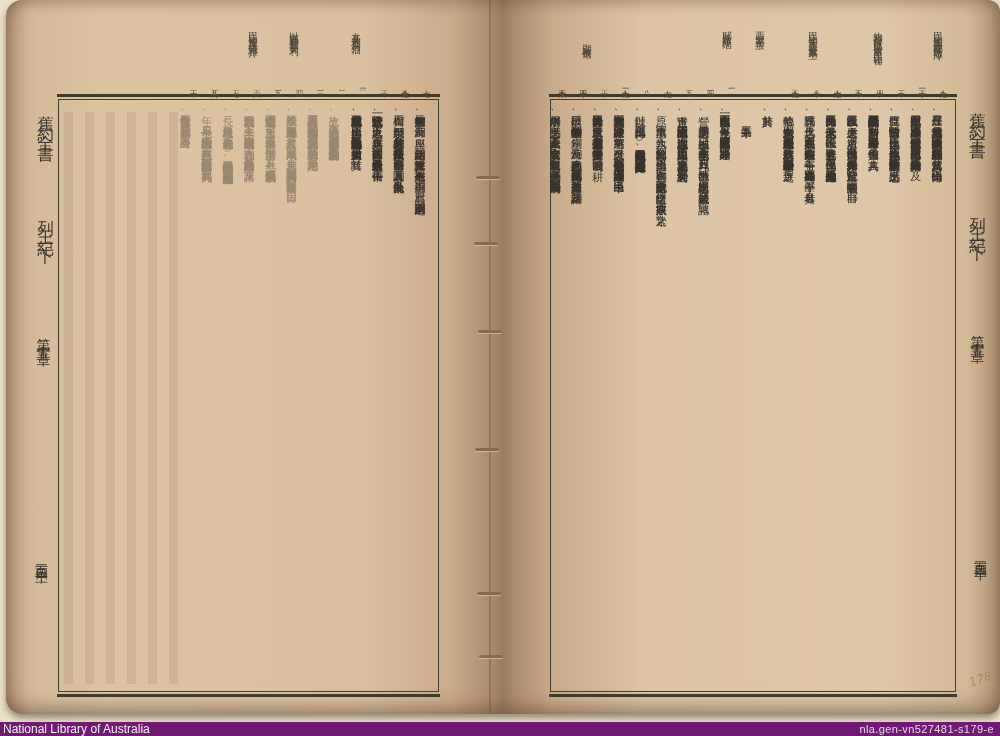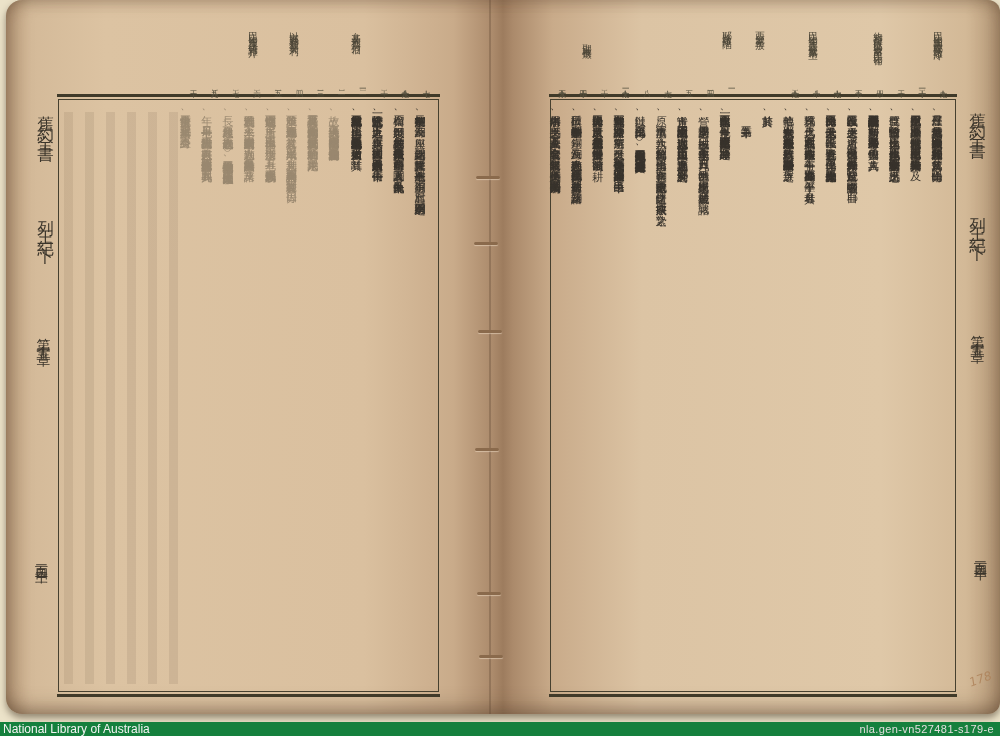--- a/index.html
+++ b/index.html
@@ -67,21 +67,21 @@
   .vrow{position:absolute;top:84px;display:flex;flex-direction:row-reverse;}
   .rp-vrow{right:53px;width:402px;}
   .lp-vrow{right:570px;width:255px;}
   .vrow span{flex:0 0 21.2px;writing-mode:vertical-rl;text-orientation:upright;
     height:21px;font-size:7.5px;line-height:8.5px;color:#55503f;text-align:start;
     display:block;overflow:hidden;padding-left:6px;box-sizing:border-box;}
   
   .hw{position:absolute;right:8px;top:672px;font-size:12px;color:#ad8058;
     transform:rotate(-20deg);font-style:italic;opacity:.8;
     font-family:"DejaVu Sans",sans-serif;}
-  .idbar{position:absolute;left:0;right:0;bottom:0;height:14px;background:#15803d;
+  .idbar{position:absolute;left:0;right:0;bottom:0;height:14px;background:#701a75;
     font-family:"Liberation Sans","DejaVu Sans",sans-serif;line-height:14px;}
   .idbar .lib{position:absolute;left:3px;font-size:12px;color:#f4f4f4;}
   .idbar .code{position:absolute;right:6px;font-size:11px;color:#e3dede;
     letter-spacing:.4px;margin-left:34px;}
 </style>
 </head>
 <body>
 
 <div class="stage">
   <div class="book">

